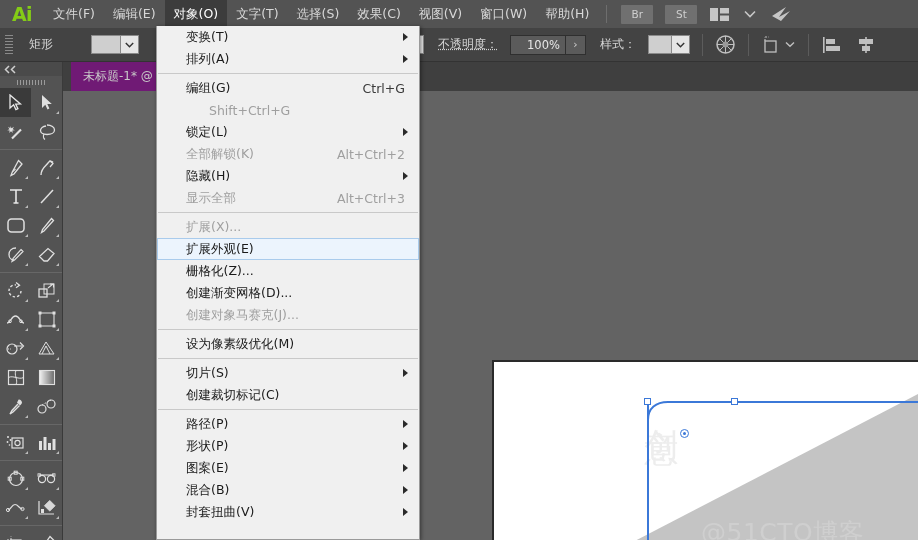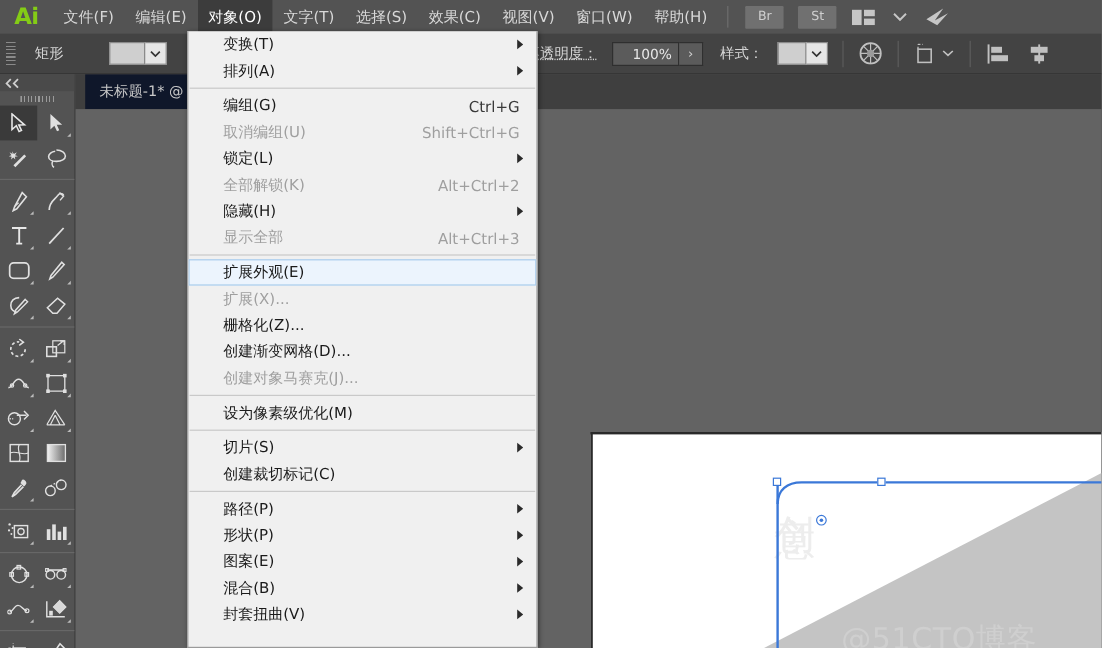--- a/index.html
+++ b/index.html
@@ -109,21 +109,21 @@
   .tool-div { width: 62px; height: 1px; background: #676767; margin: 3px 0; }
 
   
   #tabbar {
     position: absolute; left: 63px; top: 62px; width: 855px; height: 29px;
     background: #3f3f3f;
   }
   #doctab {
     position: absolute; left: 8px; top: 0; height: 29px;
     display: flex; align-items: center; padding: 0 12px;
-    background: #0f172a; font-size: 12px; color: #c8c8c8;
+    background: #701a75; font-size: 12px; color: #c8c8c8;
     border-right: 1px solid #353535; white-space: nowrap;
   }
 
   
   #canvas {
     position: absolute; left: 63px; top: 91px; width: 855px; height: 449px;
     background: #636363; overflow: hidden;
   }
   #artboard {
     position: absolute; left: 429px; top: 269px;
@@ -154,21 +154,21 @@
   }
   #wm-vert {
     position: absolute; font-size: 34px; color: #ededed;
     writing-mode: vertical-rl; letter-spacing: 2px;
     font-family: "Liberation Serif", serif;
   }
 
   
   #dropdown {
     position: absolute; left: 156px; top: 26px;
-    width: 292px; height: 514px;
+    width: 264px; height: 514px;
     background: #f0f0f0; border: 1px solid #9a9a9a;
     border-top: none;
     box-shadow: 1px 1px 4px rgba(0,0,0,0.45);
     overflow: hidden;
   }
   .mrow {
     position: relative; height: 22px; display: flex; align-items: center;
     padding-left: 29px; padding-right: 14px; font-size: 12.5px; color: #1a1a1a;
     white-space: nowrap;
   }
@@ -601,46 +601,45 @@
         <div class="mrow">
           <span class="label">排列(A)</span>
           <span class="arrow"></span>
         </div>
         <div class="msep"></div>
         <div class="mrow">
           <span class="label">编组(G)</span>
           <span class="accel">Ctrl+G</span>
         </div>
         <div class="mrow disabled">
-          <span class="label">取消编组(U)</span>
           <span class="accel">Shift+Ctrl+G</span>
         </div>
         <div class="mrow">
           <span class="label">锁定(L)</span>
           <span class="arrow"></span>
         </div>
         <div class="mrow disabled">
           <span class="label">全部解锁(K)</span>
           <span class="accel">Alt+Ctrl+2</span>
         </div>
         <div class="mrow">
           <span class="label">隐藏(H)</span>
           <span class="arrow"></span>
         </div>
         <div class="mrow disabled">
           <span class="label">显示全部</span>
           <span class="accel">Alt+Ctrl+3</span>
         </div>
         <div class="msep"></div>
+        <div class="mrow disabled">
+          <span class="label">扩展(X)...</span>
+        </div>
         <div class="mrow hl">
           <span class="label">扩展外观(E)</span>
         </div>
-        <div class="mrow disabled">
-          <span class="label">扩展(X)...</span>
-        </div>
         <div class="mrow">
           <span class="label">栅格化(Z)...</span>
         </div>
         <div class="mrow">
           <span class="label">创建渐变网格(D)...</span>
         </div>
         <div class="mrow disabled">
           <span class="label">创建对象马赛克(J)...</span>
         </div>
         <div class="msep"></div>

